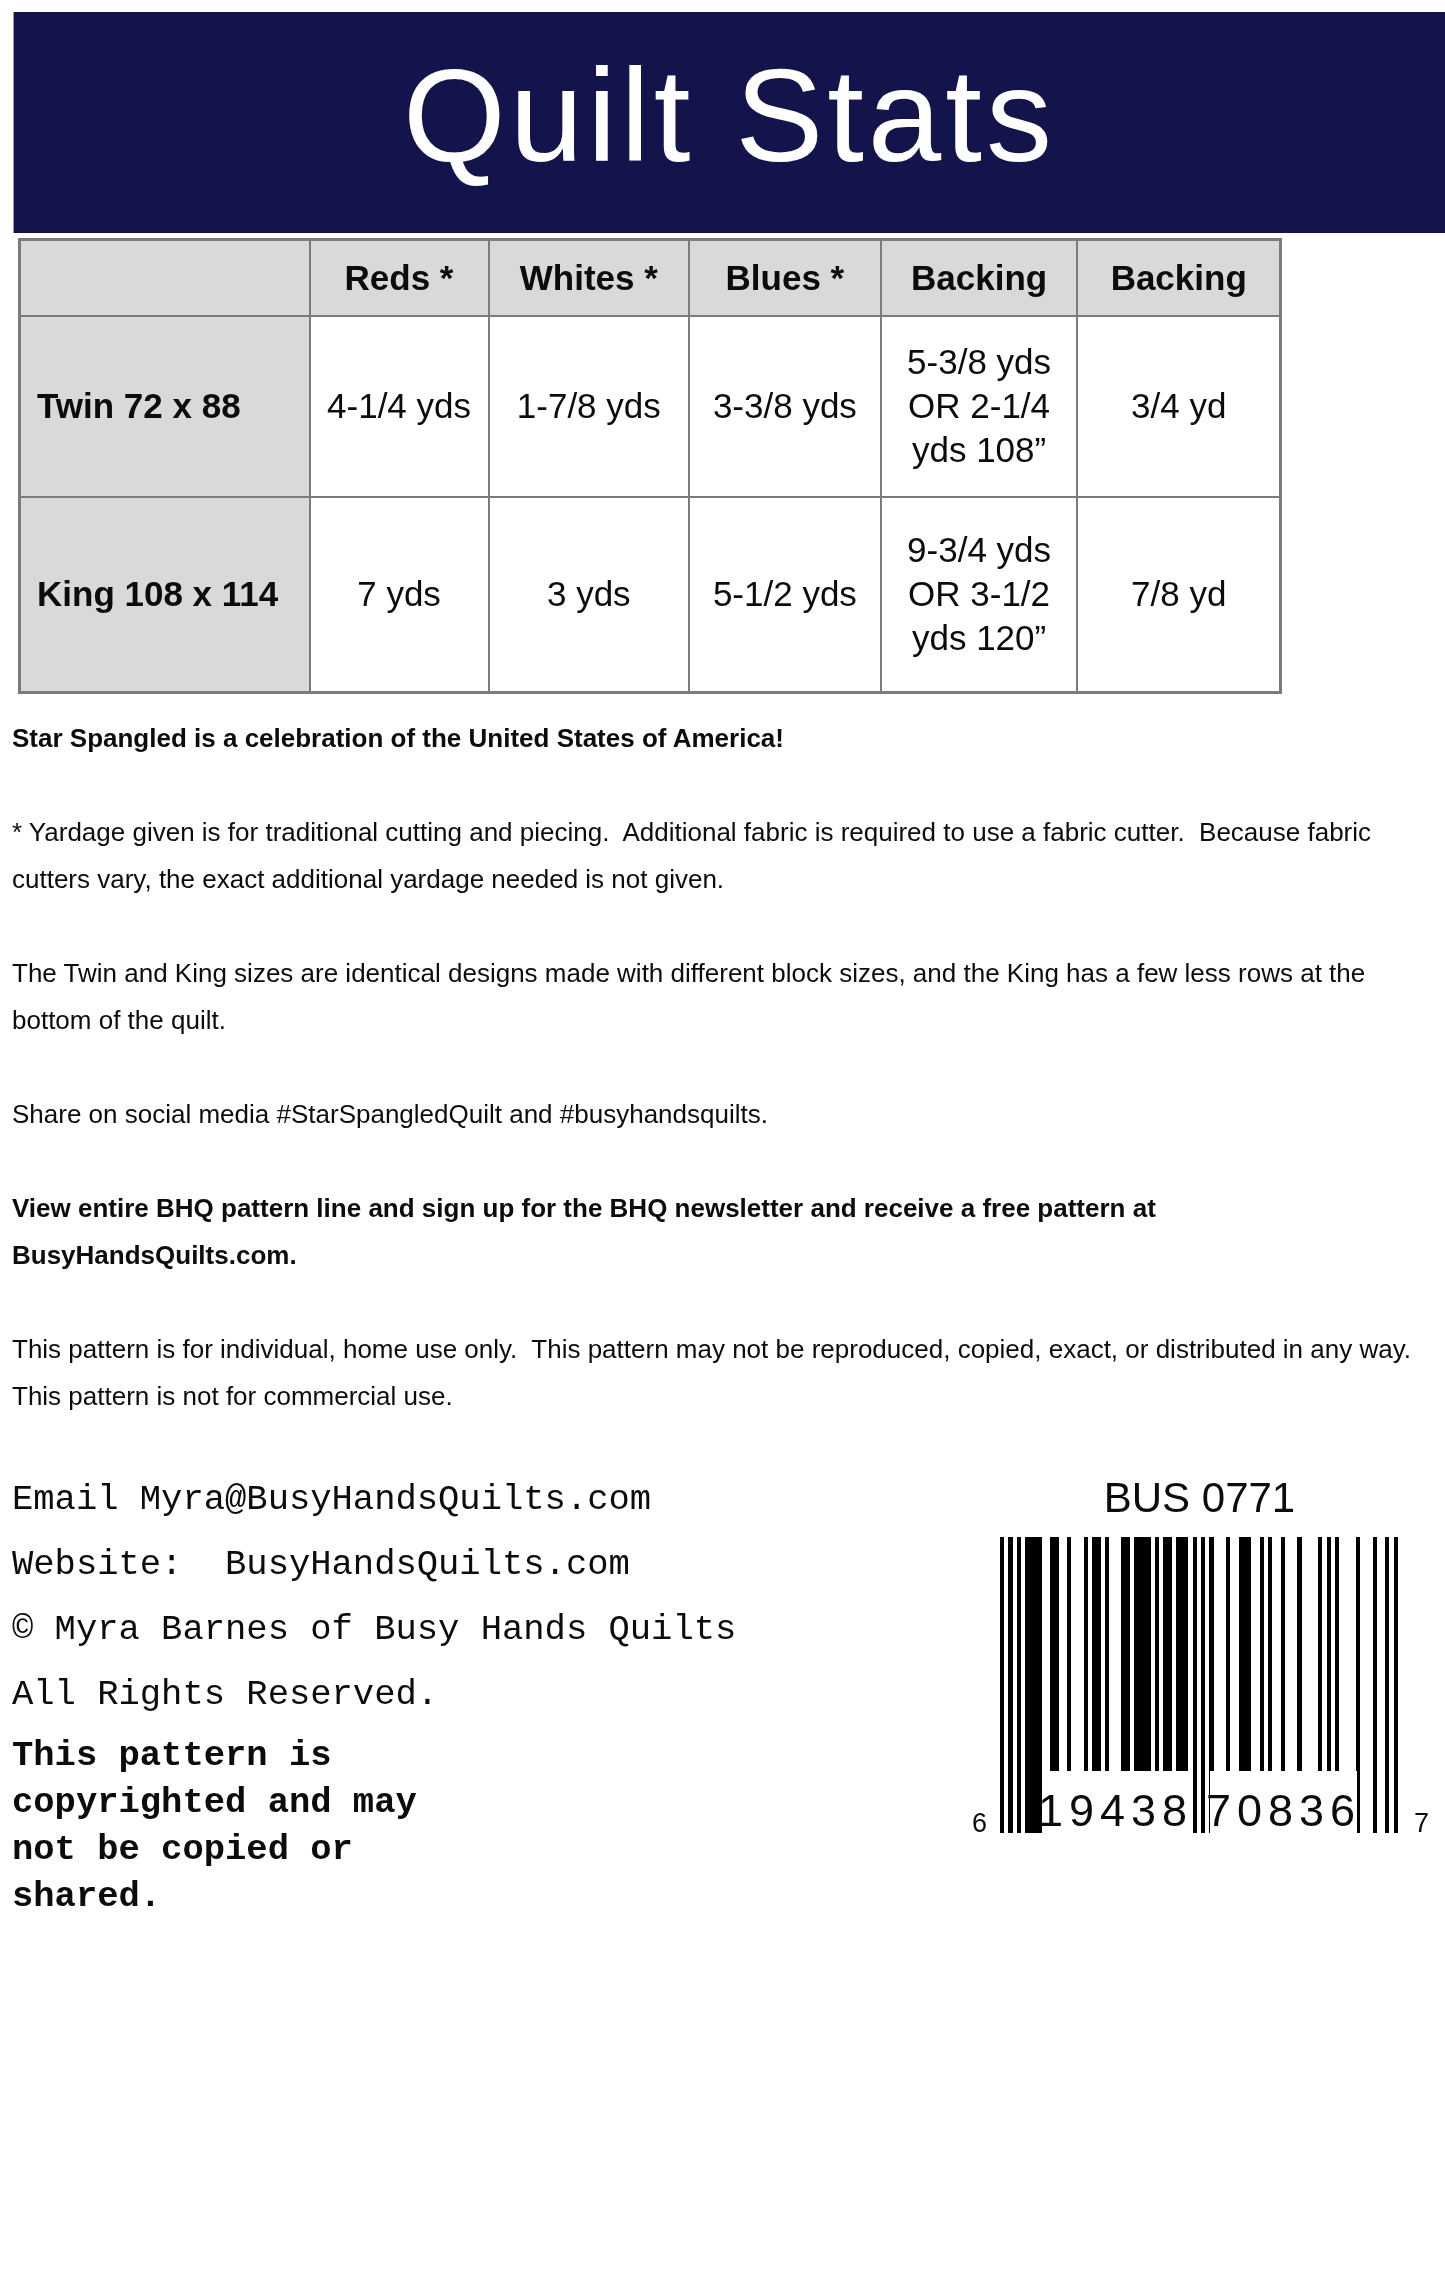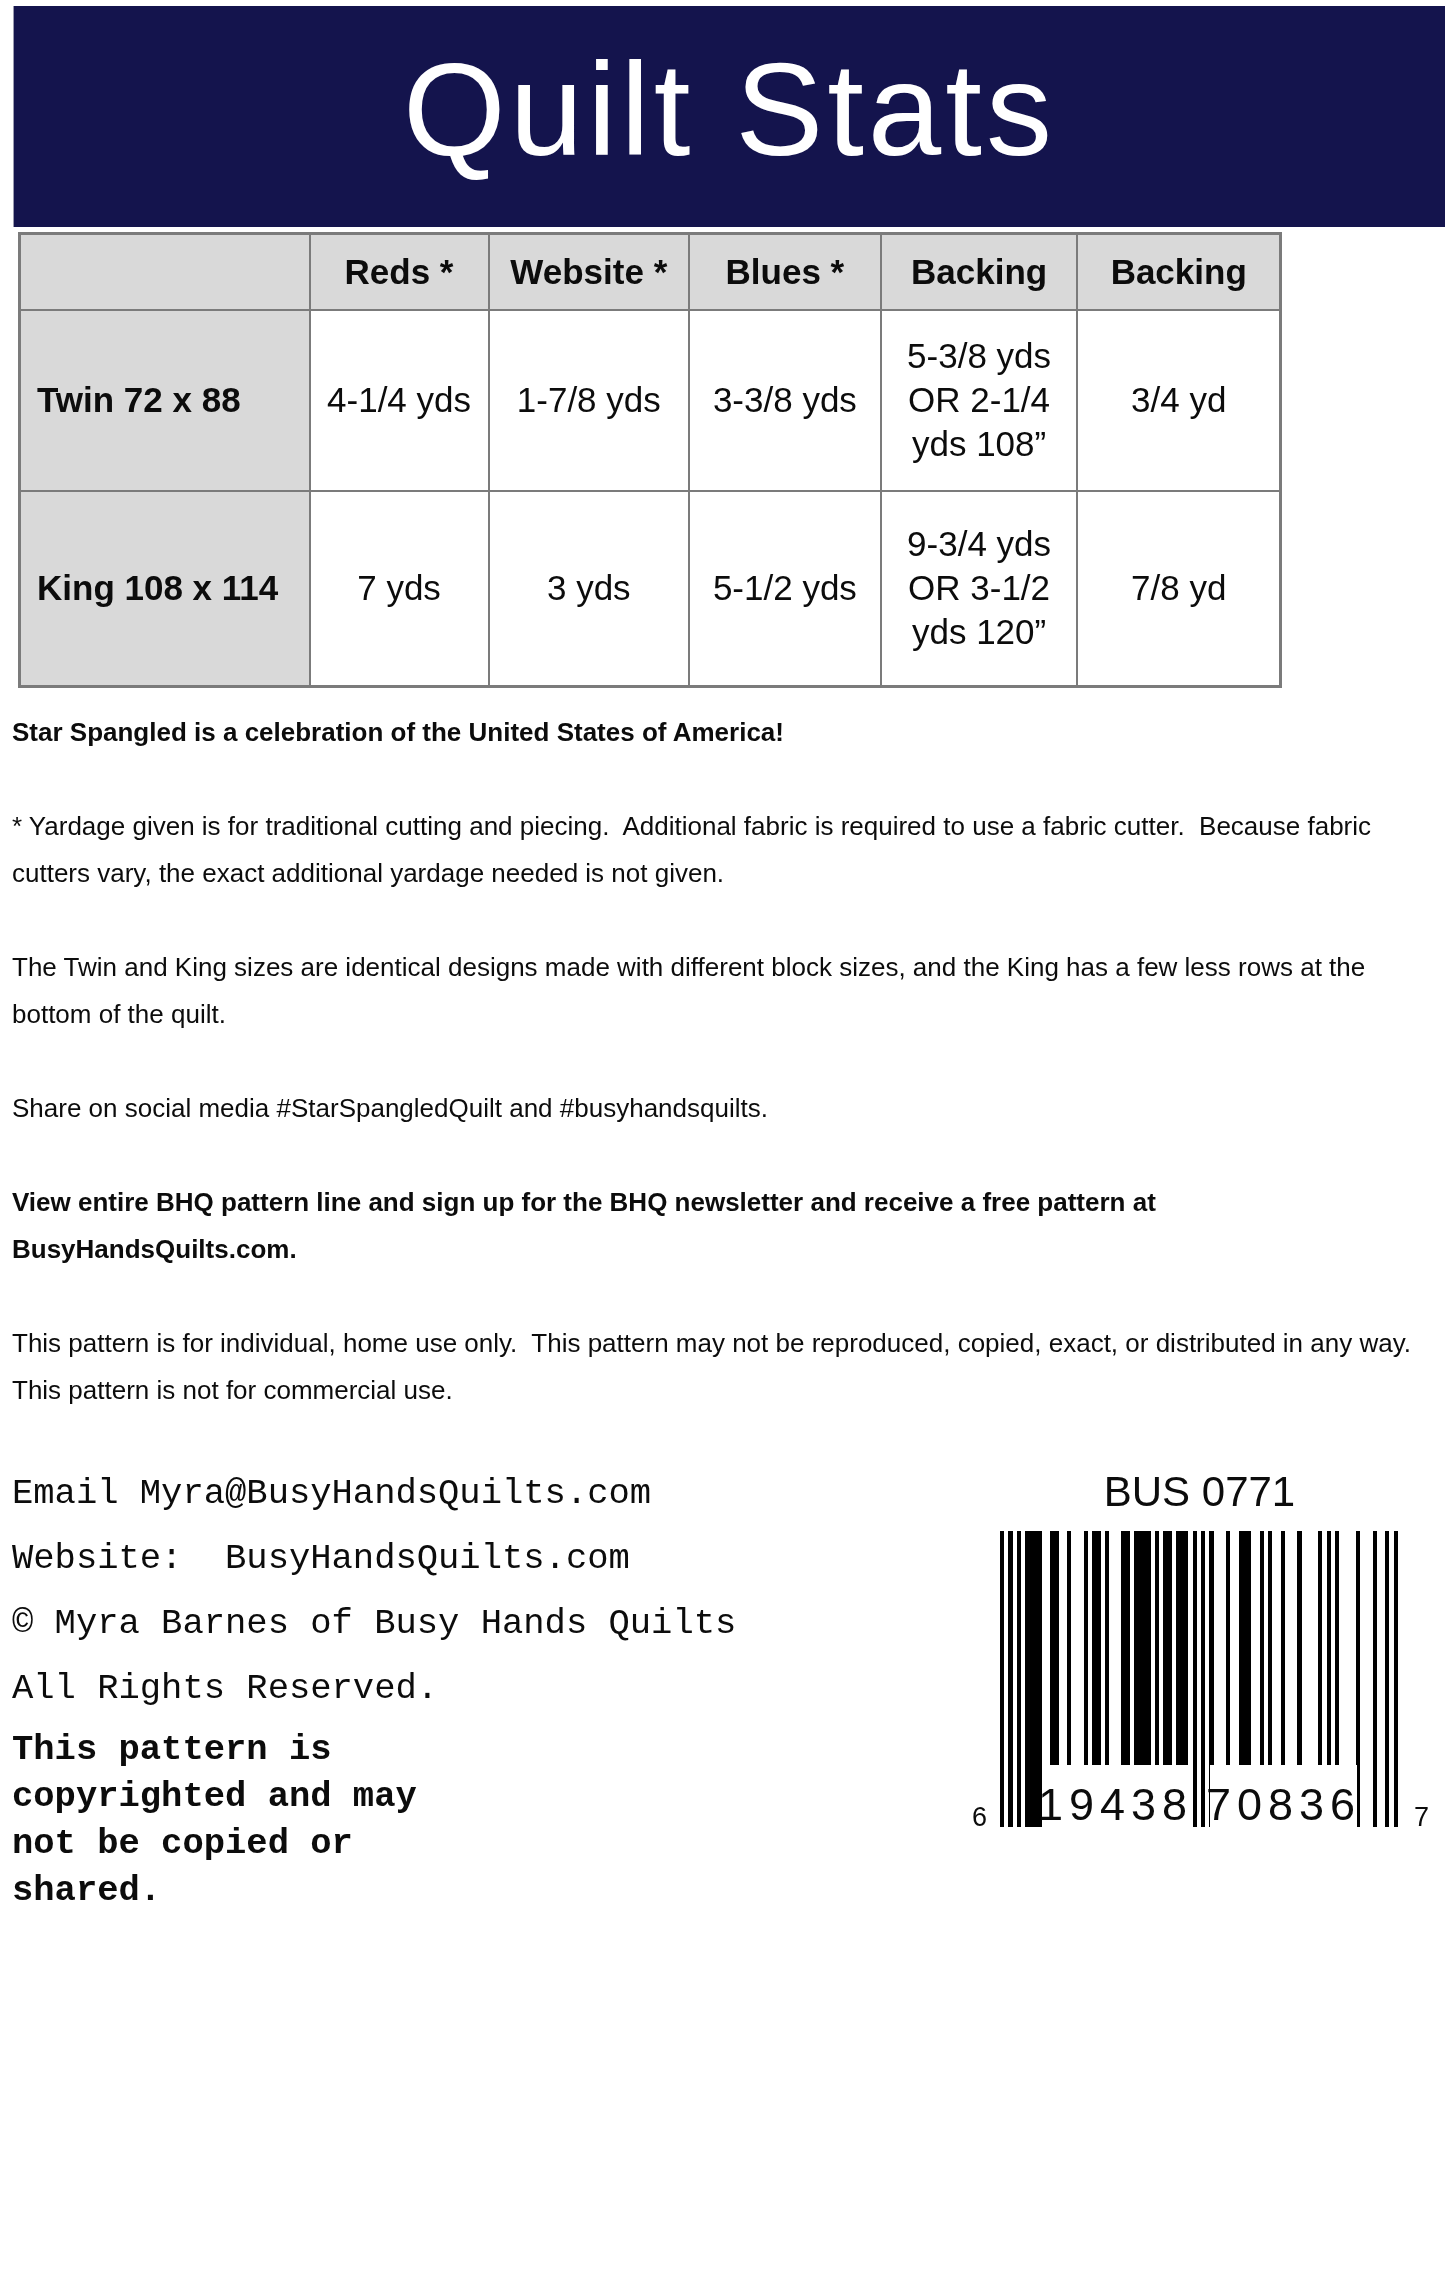--- a/index.html
+++ b/index.html
@@ -14,21 +14,21 @@
     width: 1445px; height: 2274px;
     background: #ffffff;
     color: var(--ink);
     font-family: "Liberation Sans", sans-serif;
     overflow: hidden;
   }
   .page { width: 1445px; height: 2274px; position: relative; }
 
   
   .banner {
-    margin: 6px 0 0 13px;
+    margin: 12px 0 0 13px;
     height: 221px;
     background: var(--navy);
     display: flex; align-items: center; justify-content: center;
     border-left: 1px solid #9a9ab0;
   }
   .banner-title {
     color: #ffffff;
     font-size: 132px;
     font-weight: 300;
     letter-spacing: 4px;
@@ -143,21 +143,21 @@
       <col style="width:14.2%">
       <col style="width:15.9%">
       <col style="width:15.2%">
       <col style="width:15.6%">
       <col style="width:16.1%">
     </colgroup>
     <thead>
       <tr>
         <th></th>
         <th>Reds *</th>
-        <th>Website *</th>
+        <th>Whites *</th>
         <th>Blues *</th>
         <th>Backing</th>
         <th>Backing</th>
       </tr>
     </thead>
     <tbody>
       <tr class="row-twin">
         <th>Twin 72 x 88</th>
         <td>4-1/4 yds</td>
         <td>1-7/8 yds</td>

